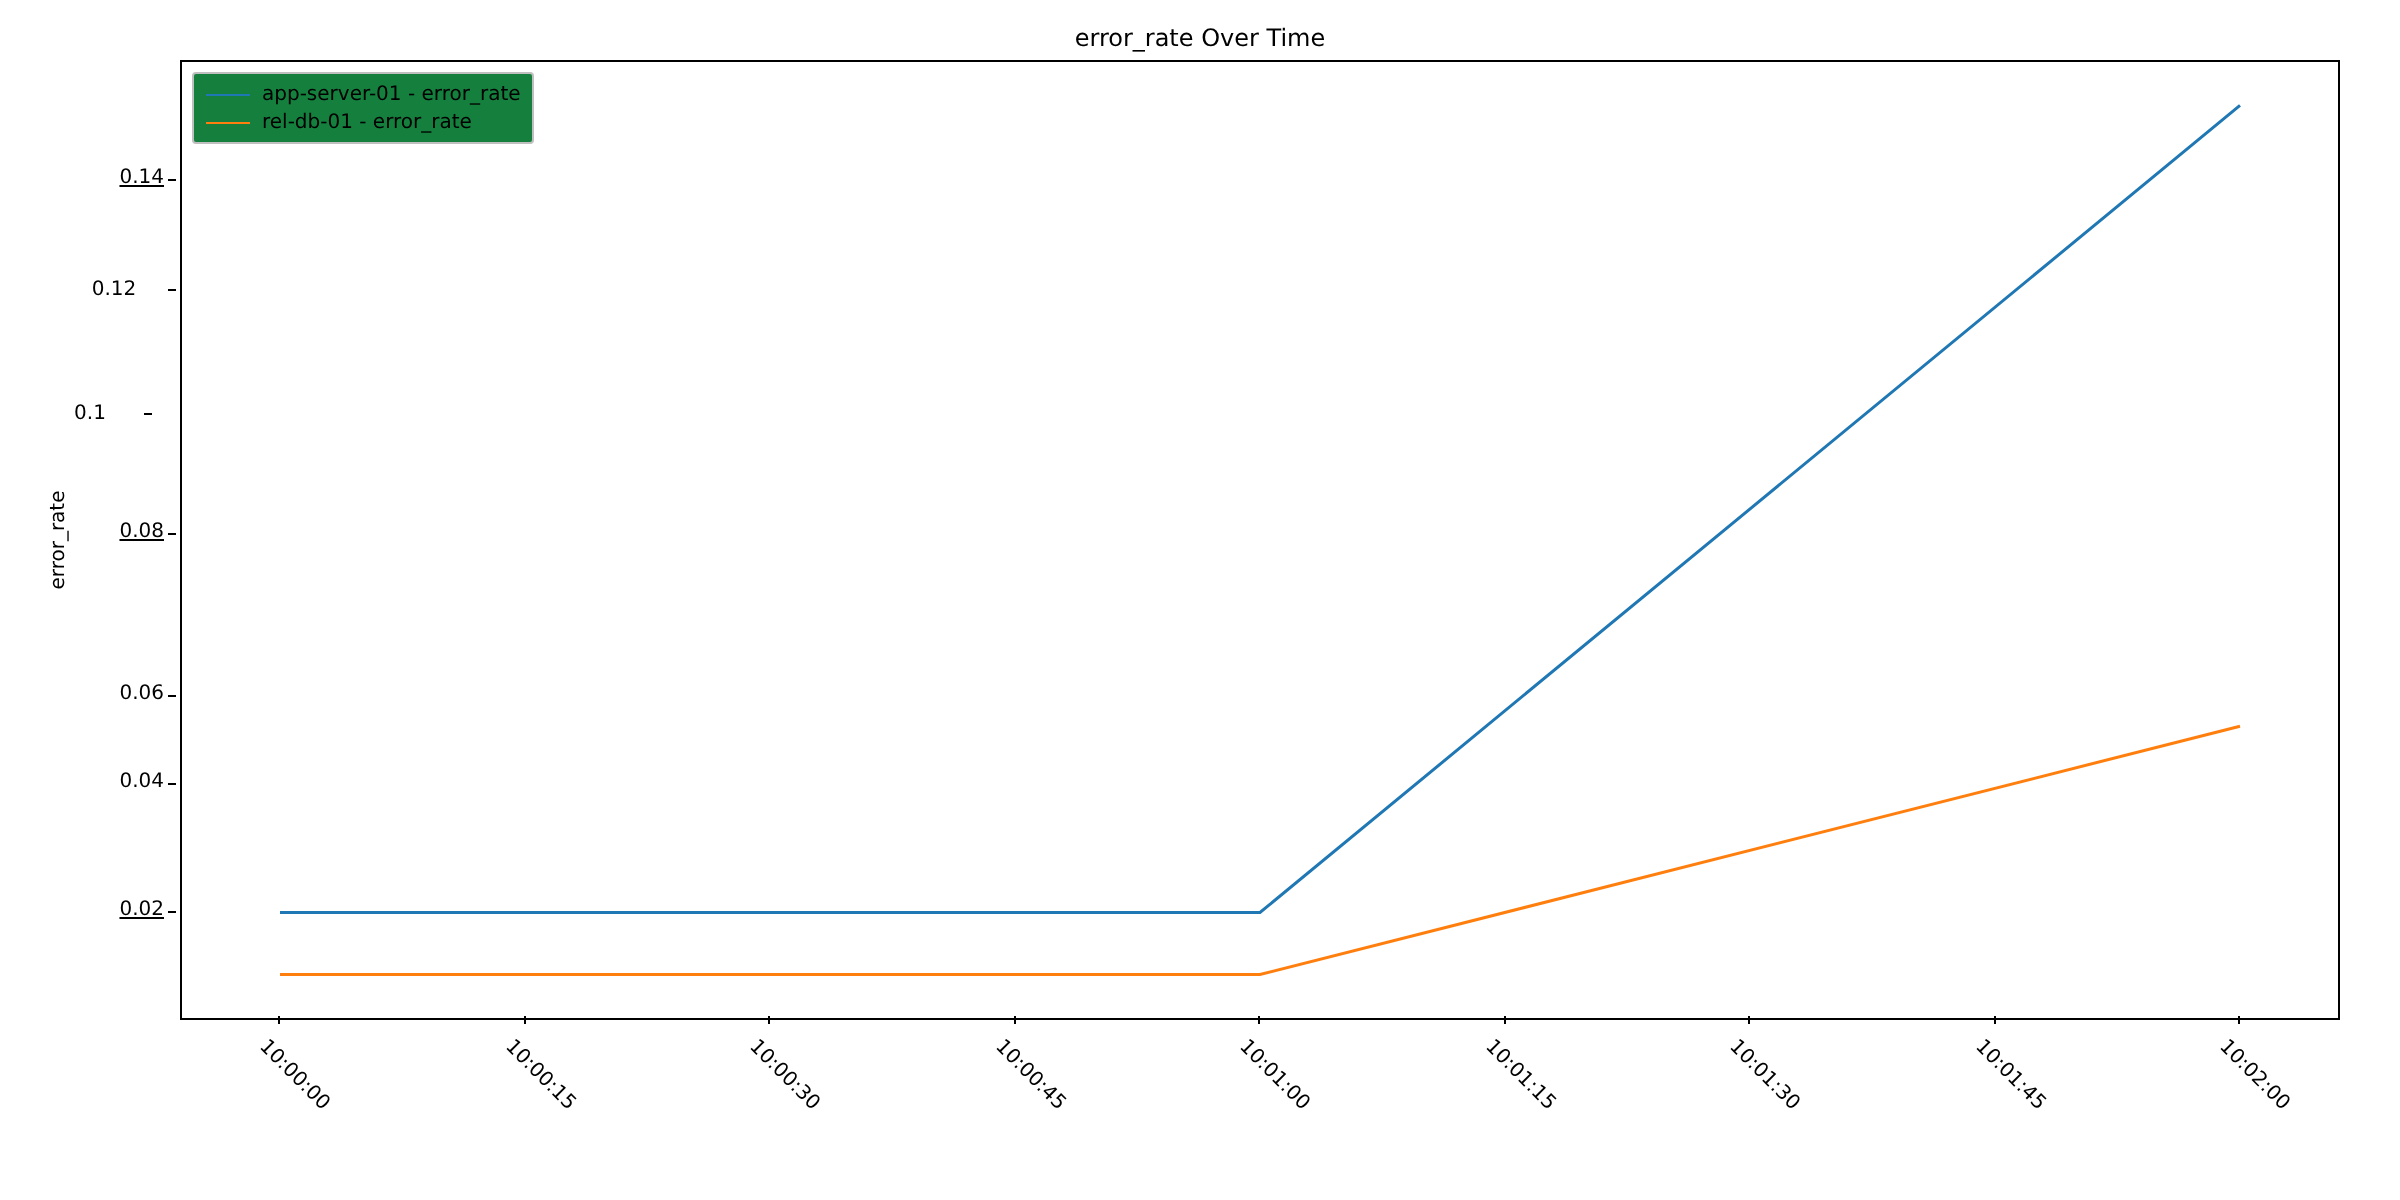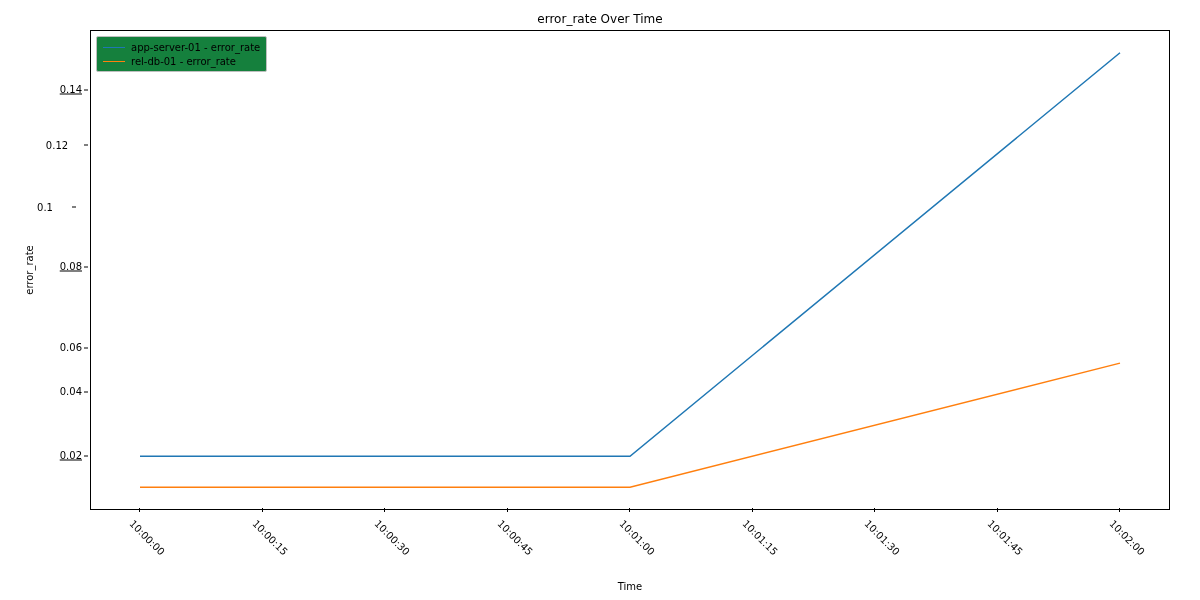--- a/index.html
+++ b/index.html
@@ -140,21 +140,20 @@
     <div class="legend-row">
       <span class="legend-swatch" style="border-top-color:#1f77b4"></span>
       <span>app-server-01 - error_rate</span>
     </div>
     <div class="legend-row">
       <span class="legend-swatch" style="border-top-color:#ff7f0e"></span>
       <span>rel-db-01 - error_rate</span>
     </div>
   </div>
 
-  <div class="xlabel">Time</div>
 
   <div id="y-ticks">
       <div class="ytick" style="left: 32px; top: 455.234px; text-decoration: underline;">0.02<div class="mark"></div></div>
       <div class="ytick" style="left: 32px; top: 391px;">0.04<div class="mark"></div></div>
       <div class="ytick" style="left: 32px; top: 347px;">0.06<div class="mark"></div></div>
       <div class="ytick" style="left: 32px; top: 266px; text-decoration: underline;">0.08<div class="mark"></div></div>
       <div class="ytick" style="left: 20px; top: 206.922px; text-align: center;">0.1<div class="mark"></div></div>
       <div class="ytick" style="left: 32px; top: 144.844px; text-align: center;">0.12<div class="mark"></div></div>
       <div class="ytick" style="left: 32px; top: 89px; text-decoration: underline;">0.14<div class="mark"></div></div>
     </div>

